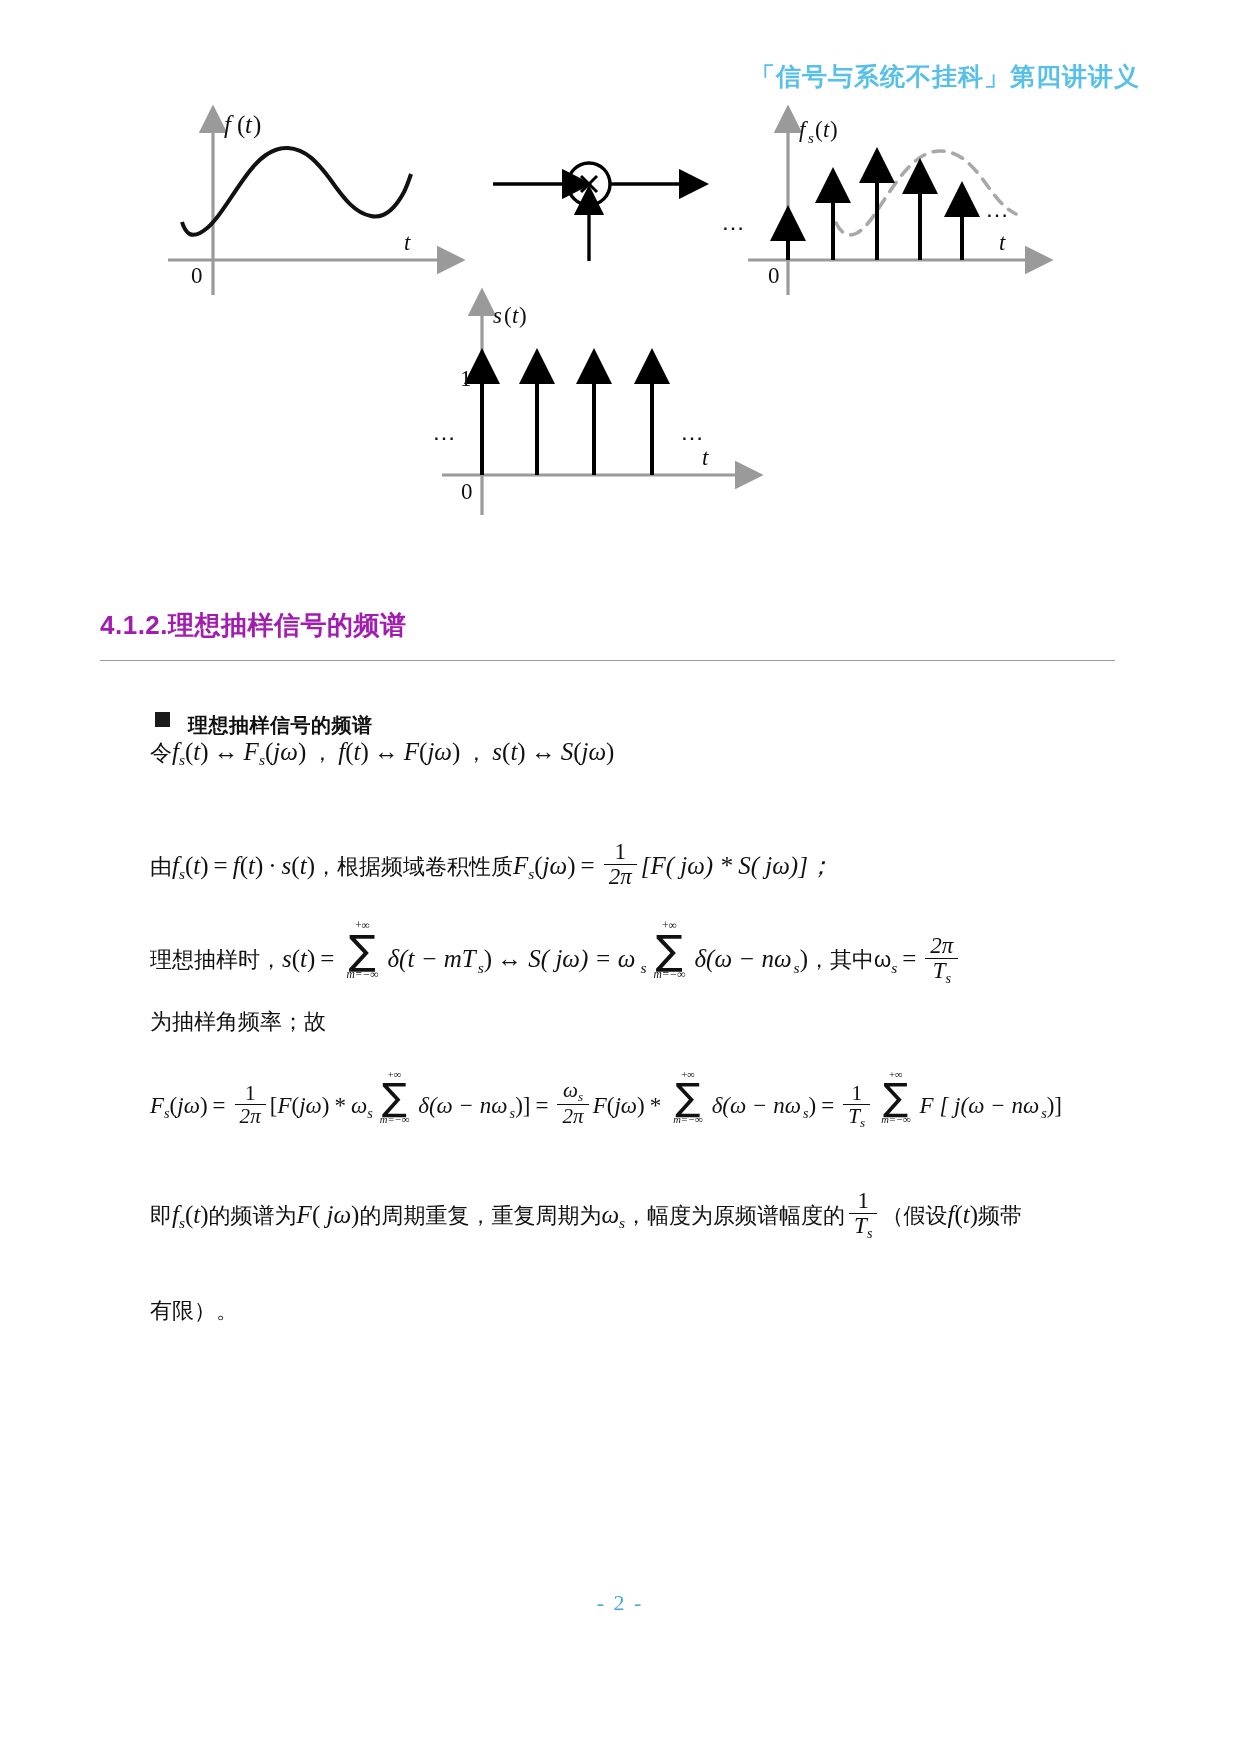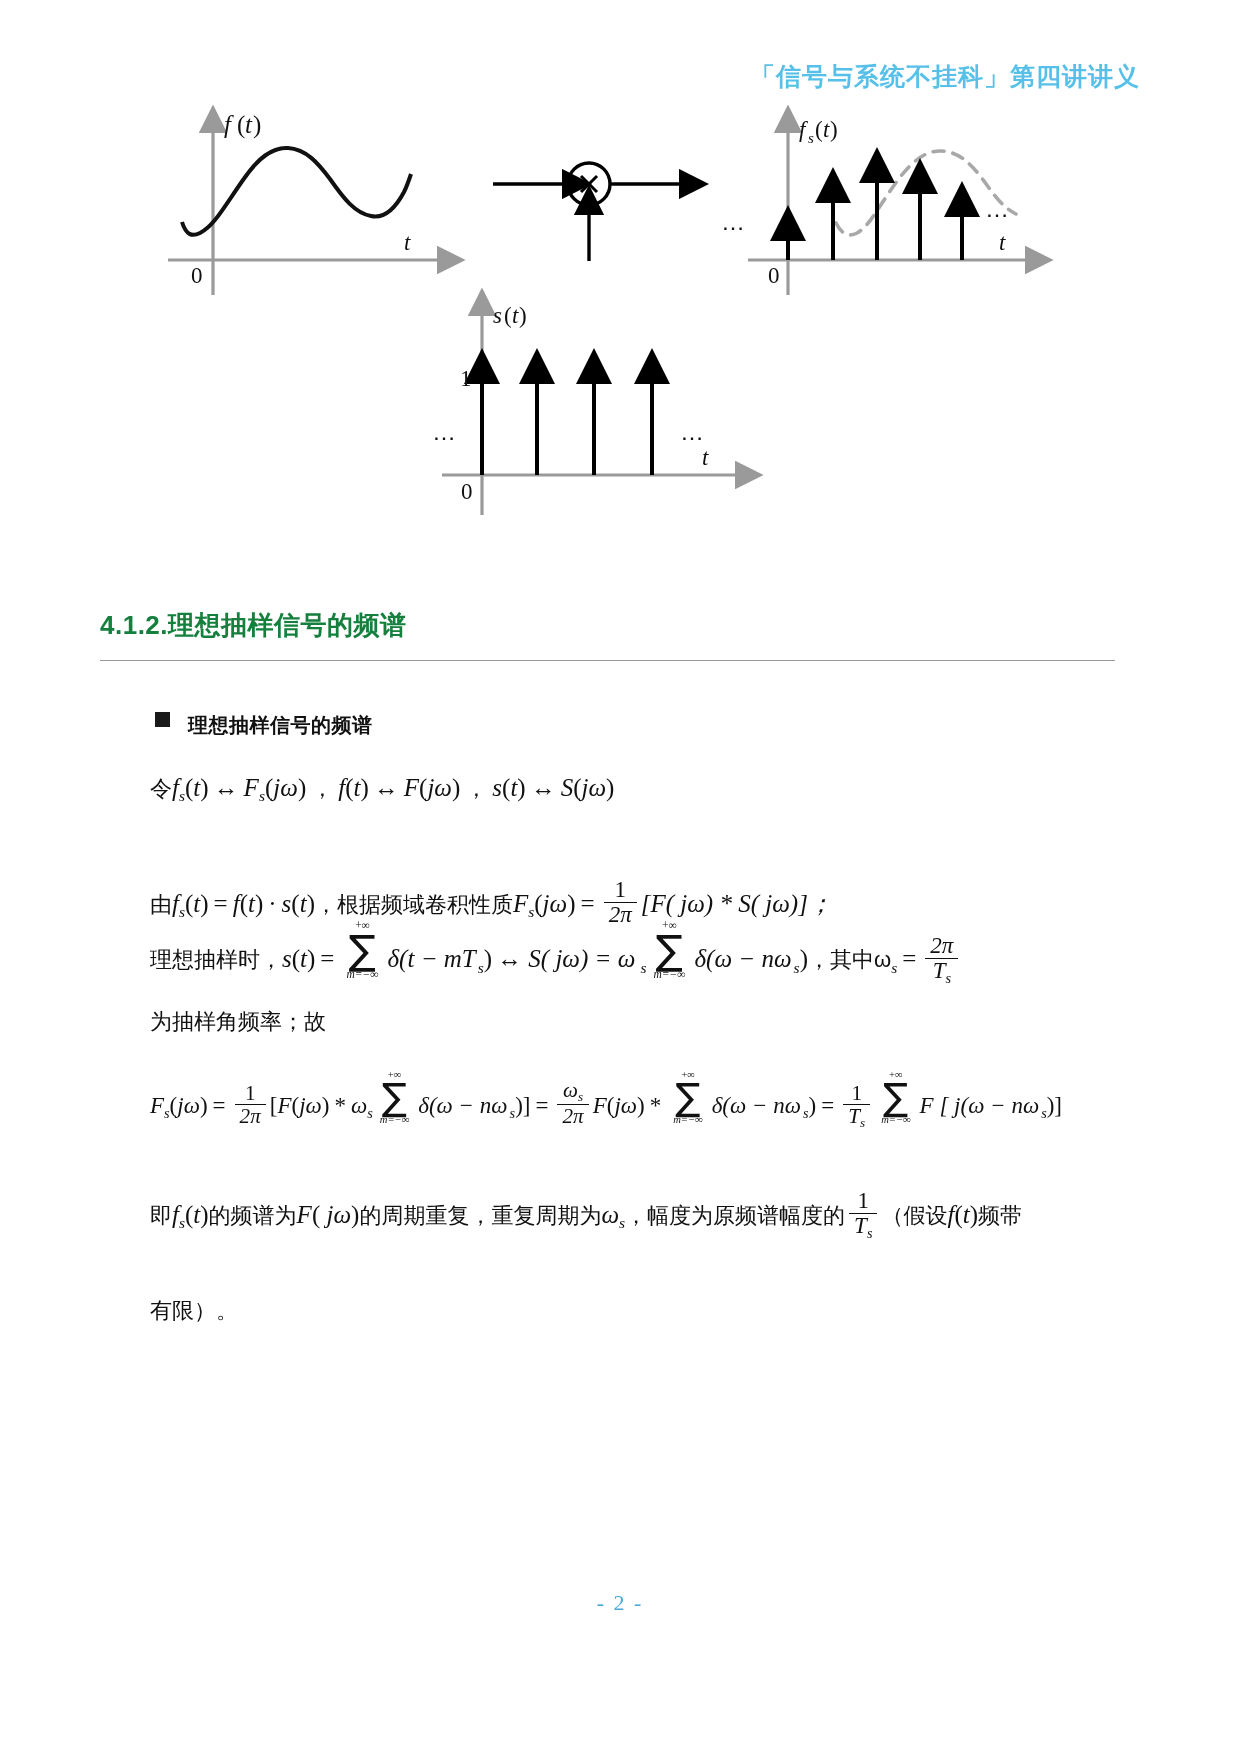--- a/index.html
+++ b/index.html
@@ -42,21 +42,21 @@
   }
   .fig-svg { display: block; }
 
   
   .section-heading {
     position: absolute;
     left: 100px;
     top: 608px;
     font-size: 26px;
     font-weight: bold;
-    color: #15803d;
+    color: #a21caf;
     letter-spacing: .5px;
   }
   .section-rule {
     position: absolute;
     left: 100px;
     top: 660px;
     width: 1015px;
     height: 1px;
     background: #9a9a9a;
   }
@@ -258,25 +258,25 @@
   </div>
 
   <div class="section-heading">4.1.2.理想抽样信号的频谱</div>
   <div class="section-rule"></div>
 
   <div class="bullet-line">
     <span class="bullet-square"></span>
     <span class="bullet-text">理想抽样信号的频谱</span>
   </div>
 
-  <div class="mline" style="top:774px;">
+  <div class="mline" style="top:738px;">
     <span class="cn">令</span><span class="mi">f</span><span class="sub">s</span><span class="mn">(</span><span class="mi">t</span><span class="mn">)</span><span class="op">↔</span><span class="mi">F</span><span class="sub">s</span><span class="mn">(</span><span class="mi">j</span><span class="mi">ω</span><span class="mn">)</span><span class="cn op">，</span><span class="mi">f</span><span class="mn">(</span><span class="mi">t</span><span class="mn">)</span><span class="op">↔</span><span class="mi">F</span><span class="mn">(</span><span class="mi">j</span><span class="mi">ω</span><span class="mn">)</span><span class="cn op">，</span><span class="mi">s</span><span class="mn">(</span><span class="mi">t</span><span class="mn">)</span><span class="op">↔</span><span class="mi">S</span><span class="mn">(</span><span class="mi">j</span><span class="mi">ω</span><span class="mn">)</span>
   </div>
 
-  <div class="mline" style="top:840px;margin-top:38px;">
+  <div class="mline" style="top:840px;">
     <span class="cn">由</span><span class="mi">f</span><span class="sub">s</span><span class="mn">(</span><span class="mi">t</span><span class="mn">)</span><span class="op">=</span><span class="mi">f</span><span class="mn">(</span><span class="mi">t</span><span class="mn">)</span><span class="op">·</span><span class="mi">s</span><span class="mn">(</span><span class="mi">t</span><span class="mn">)</span><span class="cn">，根据频域卷积性质</span><span class="mi">F</span><span class="sub">s</span><span class="mn">(</span><span class="mi">j</span><span class="mi">ω</span><span class="mn">)</span><span class="op">=</span><span class="frac"><span class="num mn">1</span><span class="den mi">2π</span></span><span class="mn" style="font-style:italic;">[F( jω) * S( jω)]；</span>
   </div>
 
   <div class="mline" style="top:920px;">
     <span class="cn">理想抽样时，</span><span class="mi">s</span><span class="mn">(</span><span class="mi">t</span><span class="mn">)</span><span class="op">=</span><span class="bigsum"><span class="lim-top">+∞</span><span class="sigma">∑</span><span class="lim-bot">m=−∞</span></span><span class="mi thin">δ(t − mT</span><span class="sub">s</span><span class="mn">)</span><span class="mi op">↔ S( jω) = ω</span><span class="sub">s</span><span class="bigsum"><span class="lim-top">+∞</span><span class="sigma">∑</span><span class="lim-bot">m=−∞</span></span><span class="mi thin">δ(ω − nω</span><span class="sub">s</span><span class="mn">)</span><span class="cn">，其中ω</span><span class="sub">s</span><span class="op">=</span><span class="frac"><span class="num mi">2π</span><span class="den mi">T<span class="sub">s</span></span></span>
   </div>
 
   <div class="mline cn" style="top:1010px;text-align:center;">为抽样角频率；故</div>
 
   <div class="mline" style="top:1070px; font-size:23px;">

